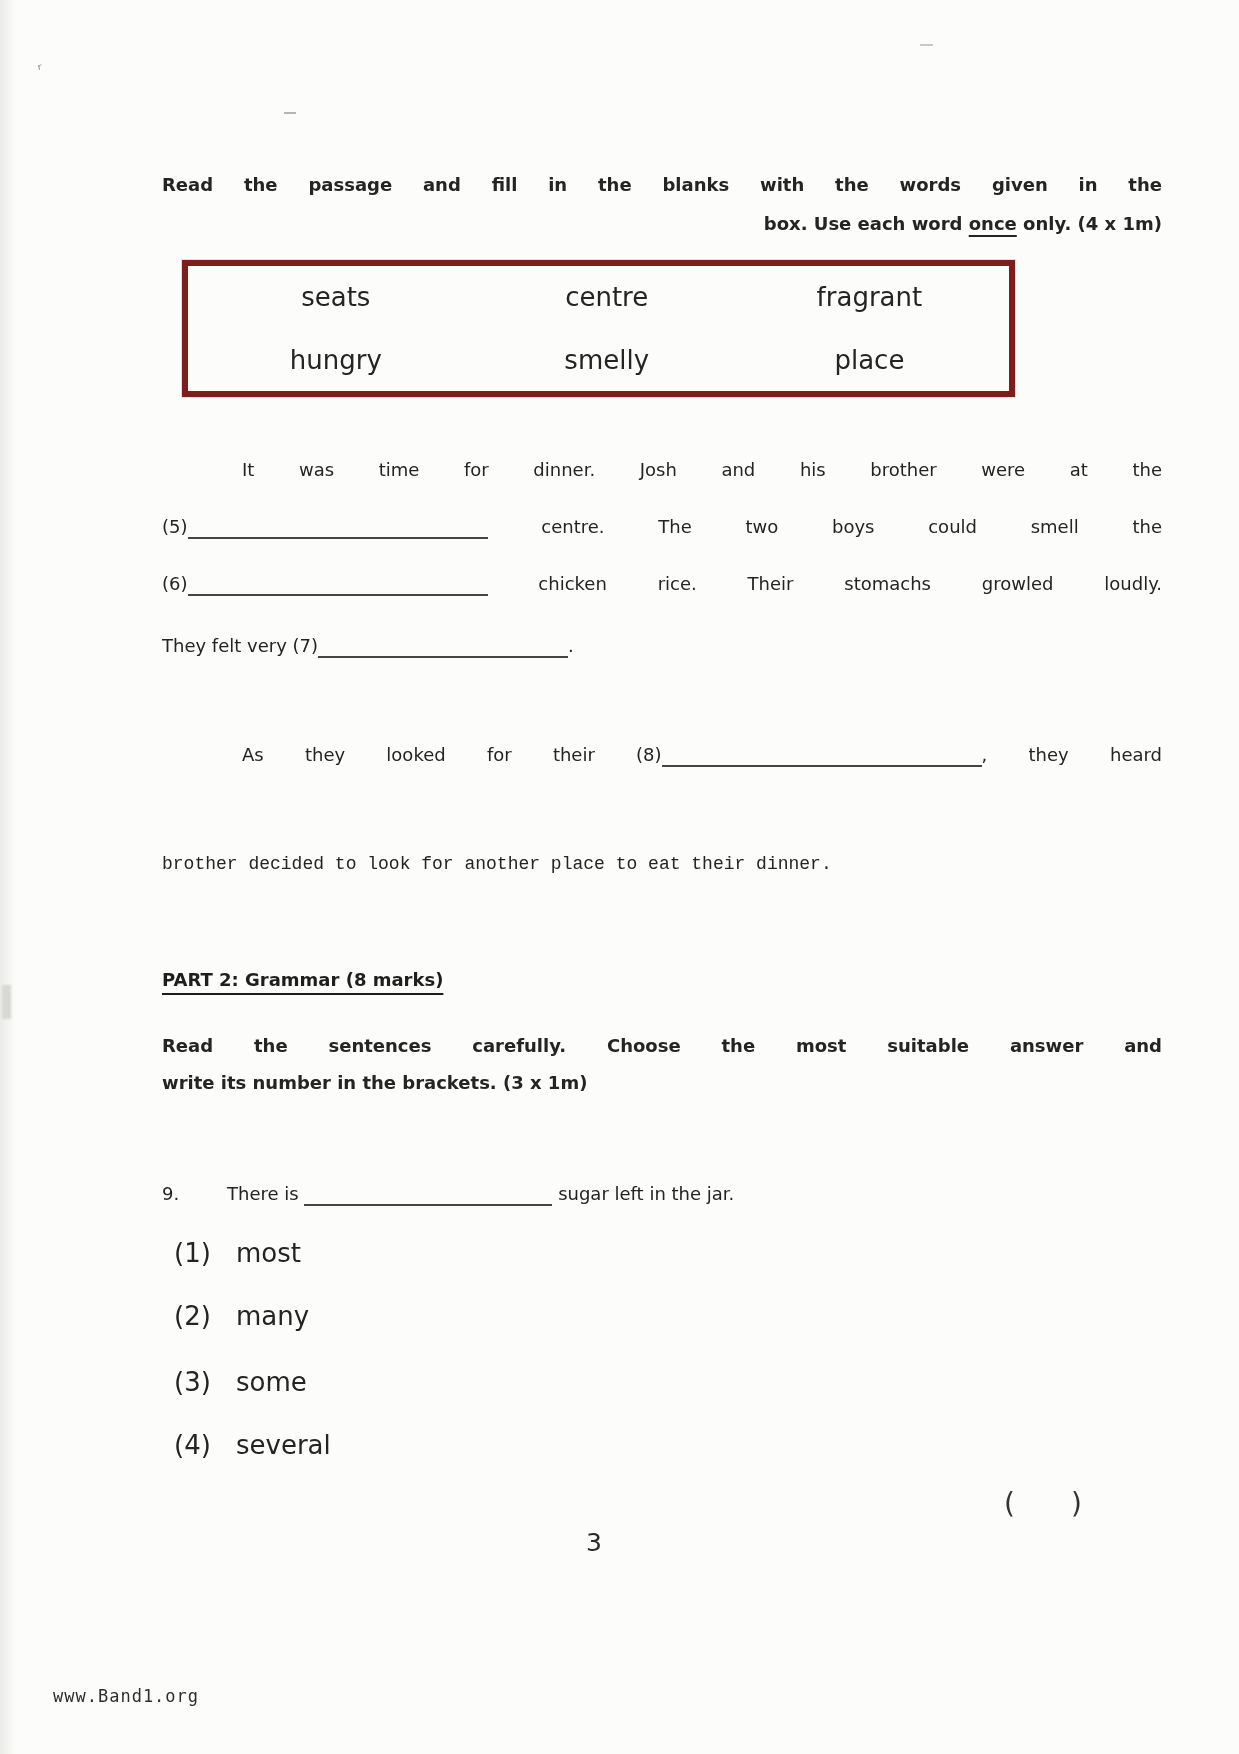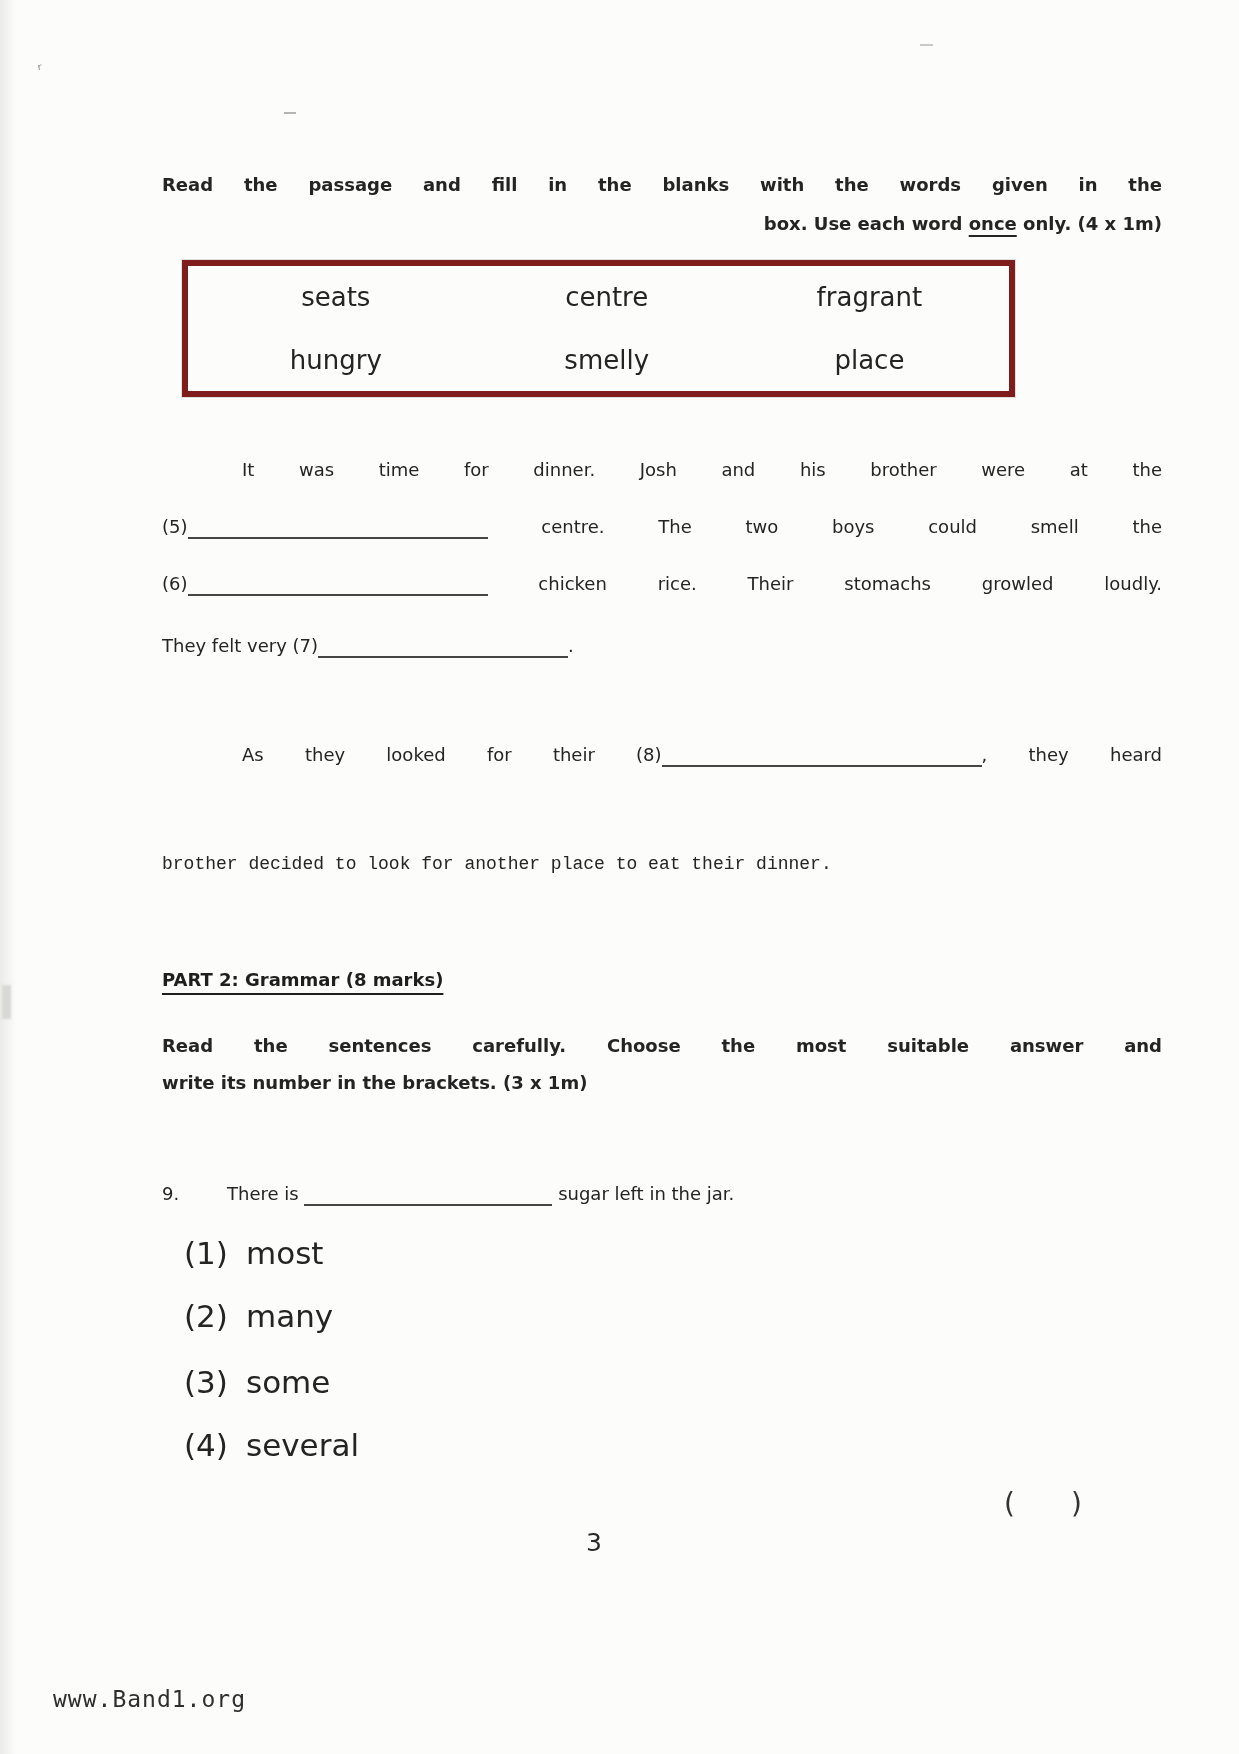--- a/index.html
+++ b/index.html
@@ -59,32 +59,32 @@
   }
   .word-box .w { text-align: center; }
   .heading {
     font-weight: bold;
     text-decoration: underline;
     text-underline-offset: 7px;
     text-decoration-thickness: 2px;
     color: #1e1e1e;
   }
   .qnum { display: inline-block; width: 65px; }
-  .opt { position: absolute; left: 184px; width: 600px; font-size: 31px; line-height: 32px; color: #242424; }
+  .opt { position: absolute; left: 174px; width: 600px; font-size: 26px; line-height: 32px; color: #242424; }
   .opt .onum { display: inline-block; width: 62px; }
   .brackets {
     position: absolute; left: 1004px; top: 1487px;
     font-size: 28px; color: #333;
   }
   .brackets .gap { display: inline-block; width: 56px; }
   .pageno { position: absolute; left: 586px; top: 1528px; font-size: 25px; color: #2a2a2a; }
   .footer {
     position: absolute; left: 53px; top: 1686px;
     font-family: "DejaVu Sans Mono", monospace;
-    font-size: 23px; letter-spacing: 1px; color: #2e2e2e;
+    font-size: 17px; letter-spacing: 1px; color: #2e2e2e;
   }
   
   .corner-mark { position: absolute; left: 38px; top: 60px; font-size: 16px; color: #888; transform: rotate(-8deg); }
   .dash-a { position: absolute; left: 284px; top: 112px; width: 12px; height: 2px; background: #b5b5b2; }
   .dash-b { position: absolute; left: 920px; top: 44px; width: 13px; height: 2px; background: #c9c9c5; }
   .smudge { position: absolute; left: 2px; top: 985px; width: 9px; height: 34px; background: #d8d8d4; filter: blur(1px); }
 </style>
 </head>
 <body>
 

